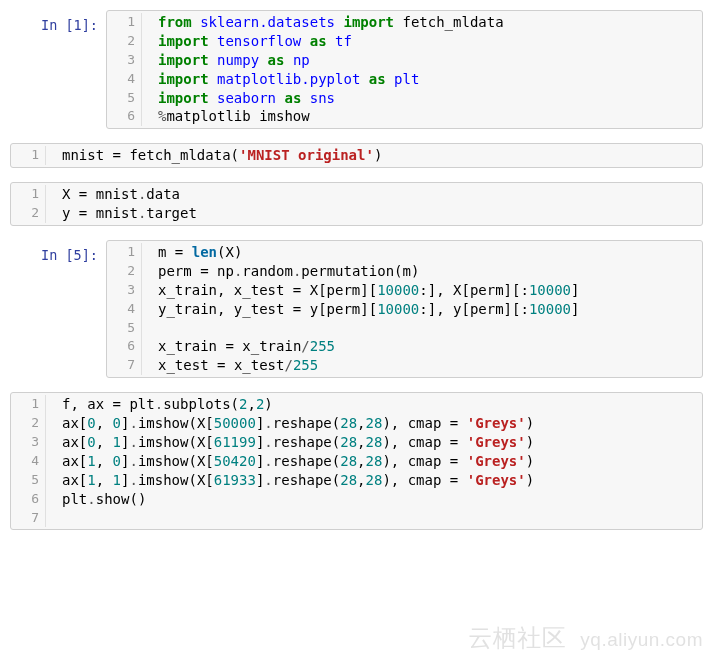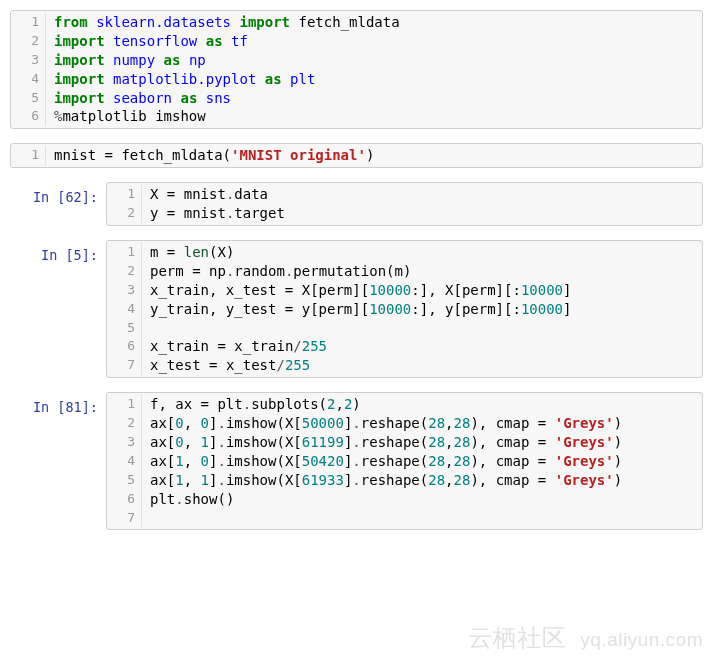--- a/index.html
+++ b/index.html
@@ -41,50 +41,51 @@
     flex: 0 0 28px;
     text-align: right;
     color: #9a9a9a;
     padding-right: 6px;
     user-select: none;
     font-size: 13px;
   }
   .srcline {
     flex: 1 1 auto;
     border-left: 1px solid #e0e0e0;
-    padding-left: 8px;
+    padding-left: 16px;
     white-space: pre;
     font-family: "DejaVu Sans Mono", Menlo, Consolas, monospace;
   }
   
   .tok-kw    { color: #008000; font-weight: bold; }   
   .tok-nn    { color: #0000ff; }                      
   .tok-op    { color: #555555; }                      
   .tok-num   { color: #008080; }                      
   .tok-str   { color: #ba2121; font-weight: bold; }                      
-  .tok-builtin { color: #14532d; }                         
+  .tok-builtin { color: #0369a1; font-weight: bold; }                         
   .watermark {
     position: fixed;
     right: 10px;
     bottom: 4px;
     font-family: Arial, Helvetica, sans-serif;
     font-size: 20px;
     color: rgba(120,120,120,0.22);
     pointer-events: none;
     user-select: none;
     letter-spacing: .5px;
   }
   .watermark .big { font-size: 24px; margin-right: 8px; }
   .watermark .small { font-size: 19px; }
 </style>
 </head>
 <body>
 
 <div id="notebook">
     <div class="cell">
+      <div class="prompt">In [1]:</div>
       <div class="codebox">
         <div class="codeline">
           <div class="lineno">1</div>
           <div class="srcline"><span class="tok-kw">from</span><span> </span><span class="tok-nn">sklearn.datasets</span><span> </span><span class="tok-kw">import</span><span> </span><span>fetch_mldata</span></div>
         </div>
         <div class="codeline">
           <div class="lineno">2</div>
           <div class="srcline"><span class="tok-kw">import</span><span> </span><span class="tok-nn">tensorflow</span><span> </span><span class="tok-kw">as</span><span> </span><span class="tok-nn">tf</span></div>
         </div>
         <div class="codeline">
@@ -107,21 +108,20 @@
     </div>
     <div class="cell">
       <div class="codebox">
         <div class="codeline">
           <div class="lineno">1</div>
           <div class="srcline"><span>mnist </span><span>=</span><span> fetch_mldata(</span><span class="tok-str">'MNIST original'</span><span>)</span></div>
         </div>
       </div>
     </div>
     <div class="cell">
-      <div class="prompt">In [62]:</div>
       <div class="codebox">
         <div class="codeline">
           <div class="lineno">1</div>
           <div class="srcline"><span>X </span><span>=</span><span> mnist</span><span class="tok-op">.</span><span>data</span></div>
         </div>
         <div class="codeline">
           <div class="lineno">2</div>
           <div class="srcline"><span>y </span><span>=</span><span> mnist</span><span class="tok-op">.</span><span>target</span></div>
         </div>
       </div>
@@ -153,21 +153,20 @@
           <div class="lineno">6</div>
           <div class="srcline"><span>x_train </span><span>=</span><span> x_train</span><span class="tok-op">/</span><span class="tok-num">255</span></div>
         </div>
         <div class="codeline">
           <div class="lineno">7</div>
           <div class="srcline"><span>x_test </span><span>=</span><span> x_test</span><span class="tok-op">/</span><span class="tok-num">255</span></div>
         </div>
       </div>
     </div>
     <div class="cell">
-      <div class="prompt">In [81]:</div>
       <div class="codebox">
         <div class="codeline">
           <div class="lineno">1</div>
           <div class="srcline"><span>f, ax </span><span>=</span><span> plt</span><span class="tok-op">.</span><span>subplots(</span><span class="tok-num">2</span><span>,</span><span class="tok-num">2</span><span>)</span></div>
         </div>
         <div class="codeline">
           <div class="lineno">2</div>
           <div class="srcline"><span>ax[</span><span class="tok-num">0</span><span>, </span><span class="tok-num">0</span><span>]</span><span class="tok-op">.</span><span>imshow(X[</span><span class="tok-num">50000</span><span>]</span><span class="tok-op">.</span><span>reshape(</span><span class="tok-num">28</span><span>,</span><span class="tok-num">28</span><span>), cmap </span><span>=</span><span> </span><span class="tok-str">'Greys'</span><span>)</span></div>
         </div>
         <div class="codeline">

